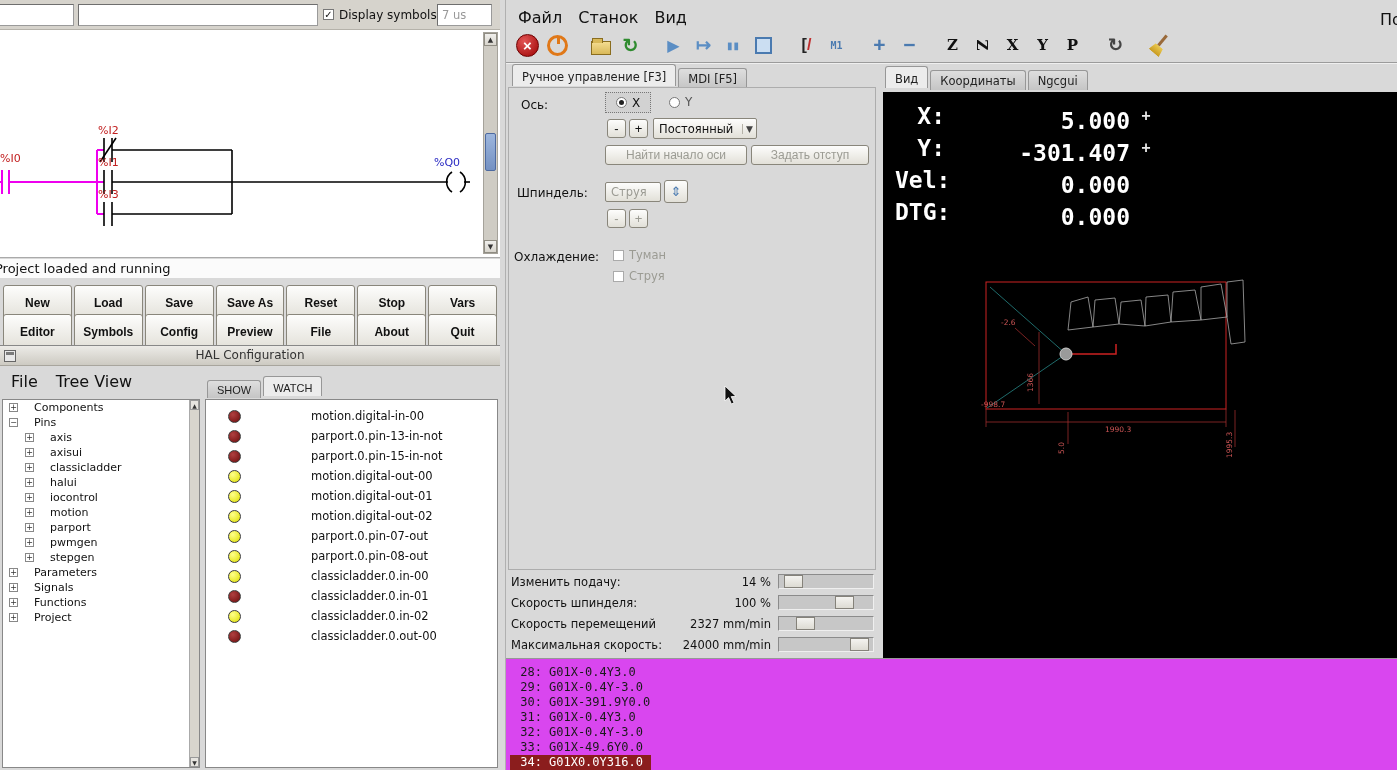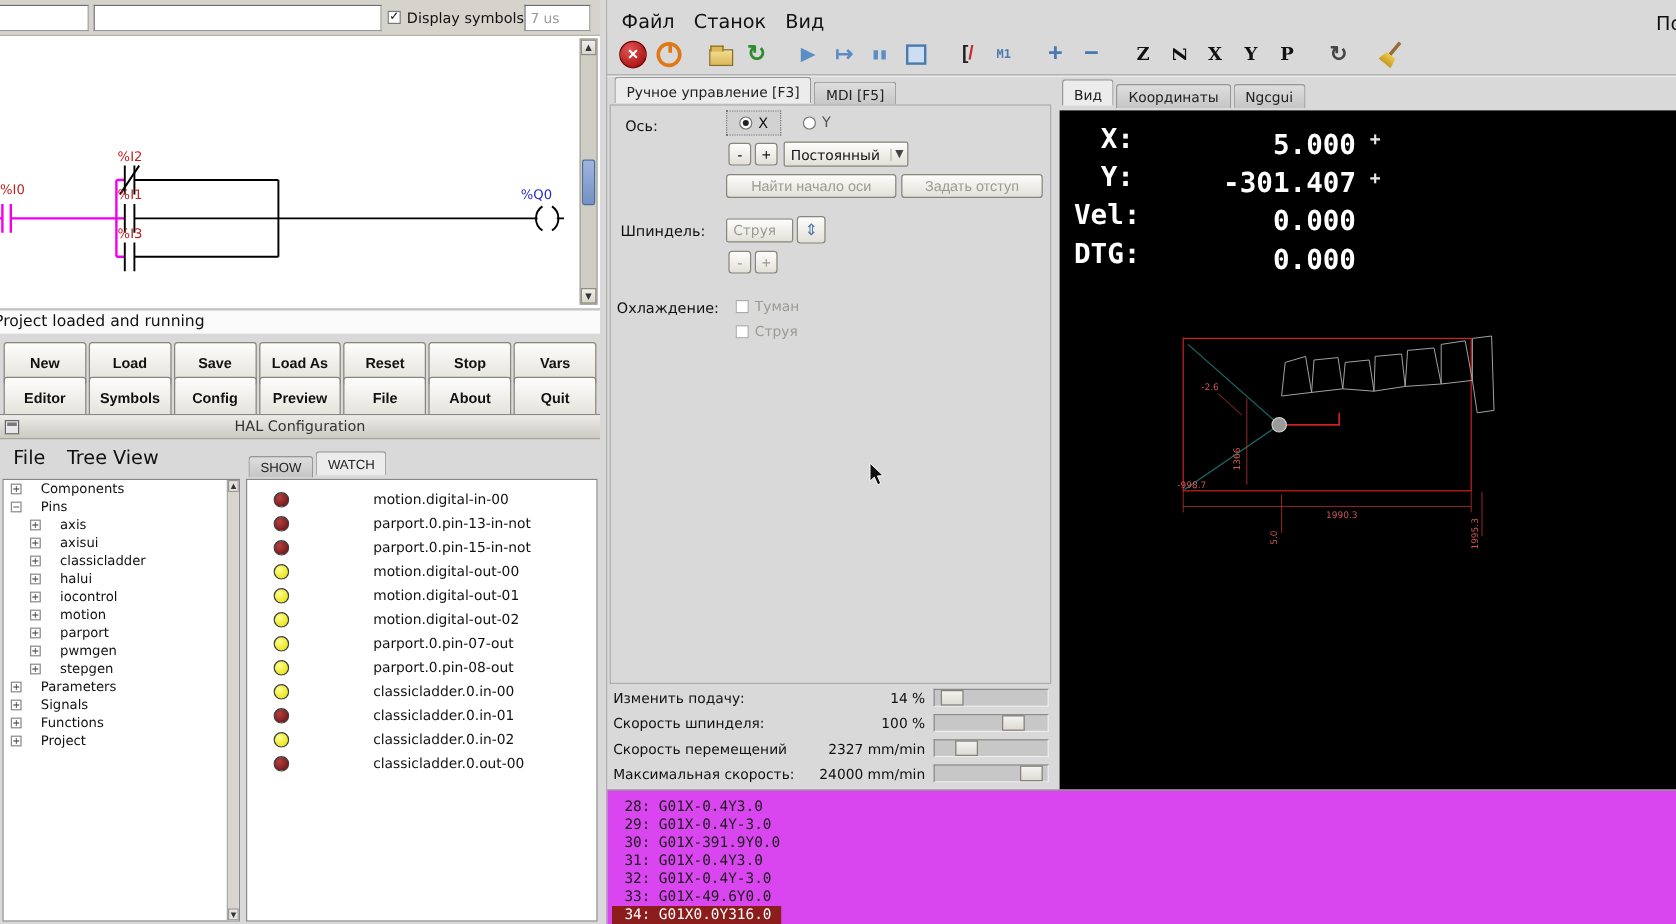--- a/index.html
+++ b/index.html
@@ -161,21 +161,21 @@
 
 <div class="abs" id="ladder-status">
   <span>Project loaded and running</span>
 </div>
 
 <div class="abs lad-btn-row" style="top:280px;">
 
 <button class="btn">New</button>
     <button class="btn">Load</button>
     <button class="btn">Save</button>
-    <button class="btn">Load As</button>
+    <button class="btn">Save As</button>
     <button class="btn">Reset</button>
     <button class="btn">Stop</button>
     <button class="btn">Vars</button>
   </div>
 <div class="abs lad-btn-row" style="top:309px;">
 
 <button class="btn">Editor</button>
     <button class="btn">Symbols</button>
     <button class="btn">Config</button>
     <button class="btn">Preview</button>

